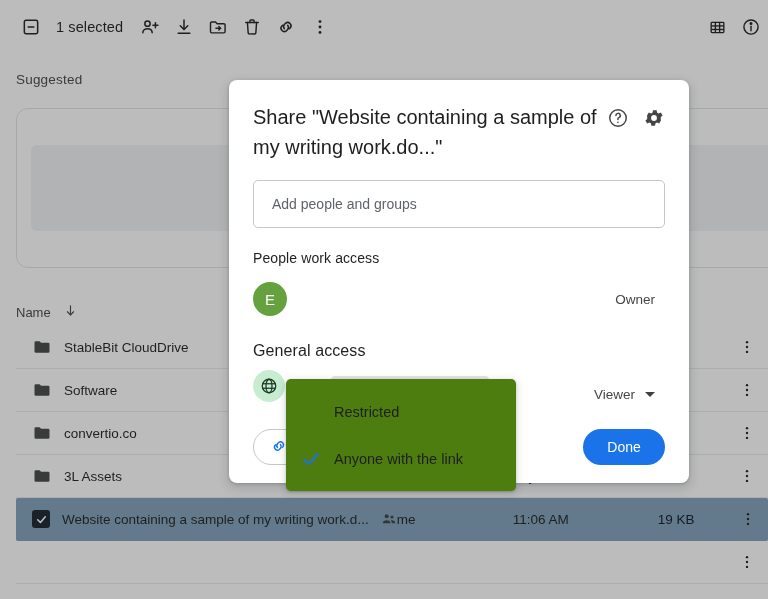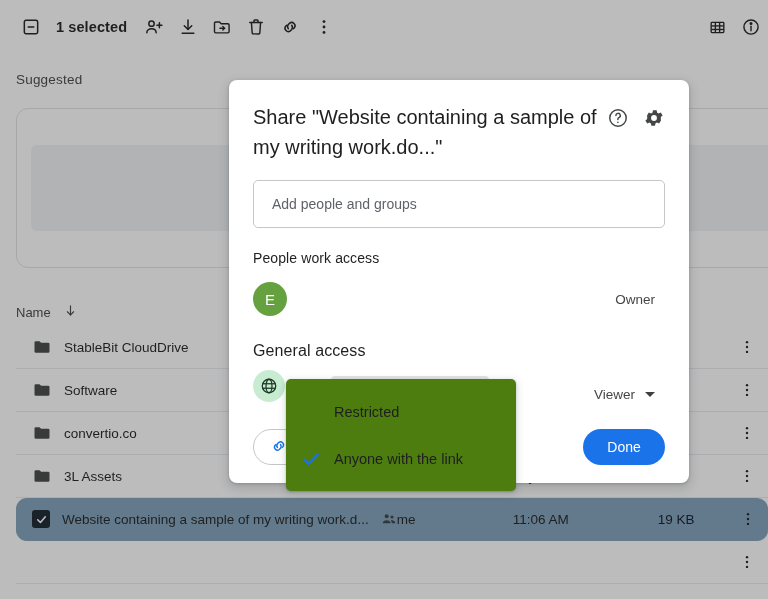--- a/index.html
+++ b/index.html
@@ -10,21 +10,21 @@
     background: #ffffff;
   }
 
   #root { position: relative; width: 768px; height: 599px; background:#fff; }
 
   
   .drive { position:absolute; inset:0; background:#ffffff; }
 
   .toolbar {
     position:absolute; left:0; top:0; width:768px; height:54px;
-    display:flex; align-items:center; padding:0 14px;font-weight:bold;
+    display:flex; align-items:center; padding:0 14px;
   }
   .tb-icon {
     width:34px; height:34px; display:flex; align-items:center; justify-content:center;
     color:#1f1f1f; flex:0 0 auto; border-radius:50%;
   }
   .tb-label {
     font-size:14.5px; color:#1f1f1f; margin:0 10px 0 8px; white-space:nowrap;
     letter-spacing:.1px;
   }
   .tb-spacer { flex:1 1 auto; }
@@ -54,21 +54,21 @@
   .col-mod { width:150px; }
   .col-size { width:72px; }
   .col-kebab { width:42px; }
 
   .rows { position:absolute; left:16px; right:0; top:326px; }
   .row {
     height:43px; display:flex; align-items:center;
     border-bottom:1px solid #e8eaed; font-size:13.5px; color:#1f1f1f;
     border-radius:0;
   }
-  .row.selected { background:#7ea1b8; border-bottom-color:#7ea1b8; border-radius:11px; }
+  .row.selected { background:#7ea1b8; border-bottom-color:#7ea1b8; border-radius:2px; }
   .row-name { width:384px; display:flex; align-items:center; gap:12px; padding-left:16px; }
   .row-name .txt { white-space:nowrap; overflow:hidden; text-overflow:ellipsis; }
   .row-owner { width:120px; color:#1f1f1f; }
   .row-mod   { width:150px; color:#1f1f1f; }
   .row-size  { width:72px; color:#0f172a; }
   .row-kebab { width:42px; display:flex; align-items:center; justify-content:center; color:#1f1f1f; }
 
   .folder-ico { width:20px; height:20px; flex:0 0 auto; color:#444746; }
   .chk {
     width:18px; height:18px; border-radius:3px; background:#16212c;

